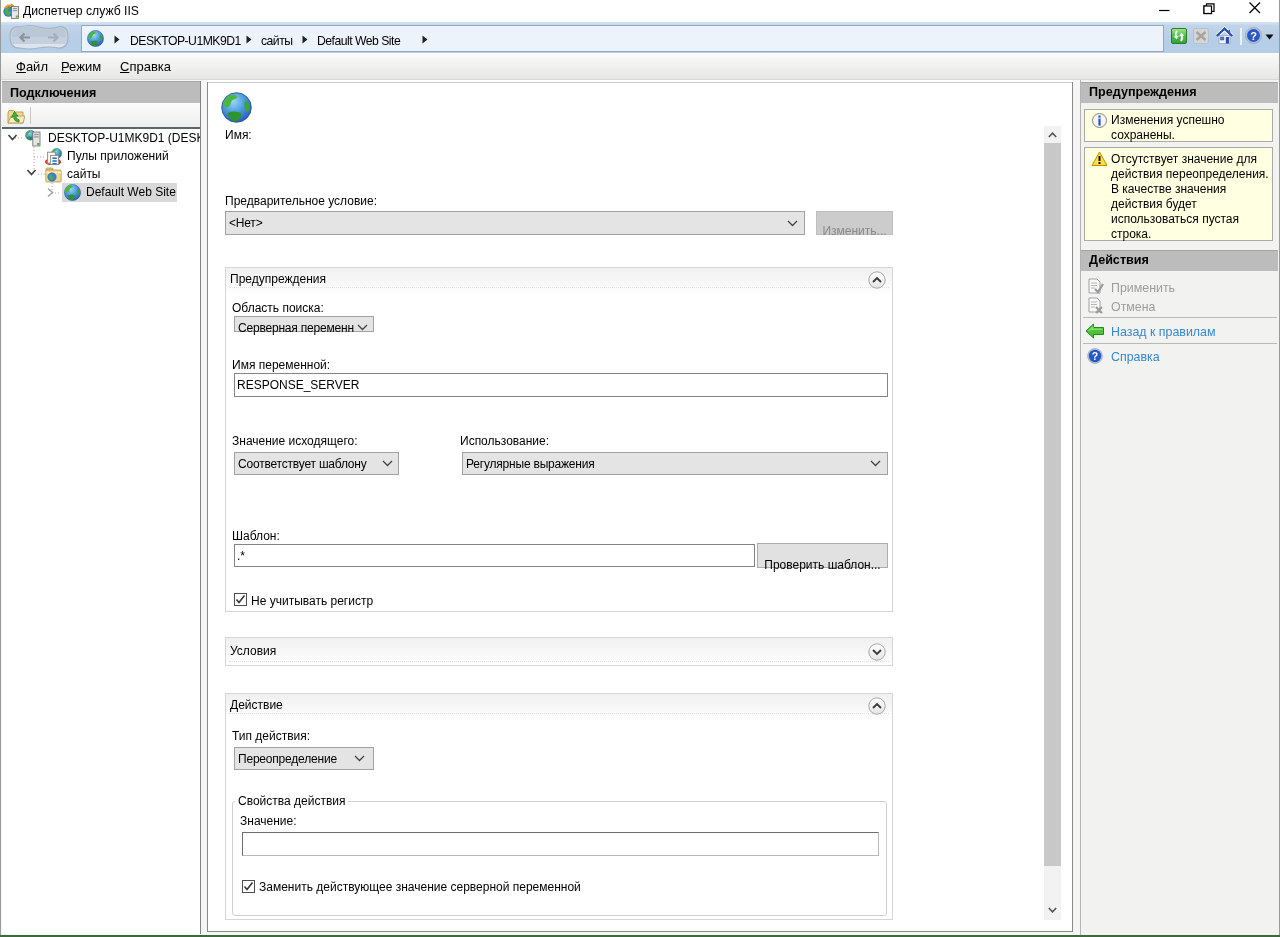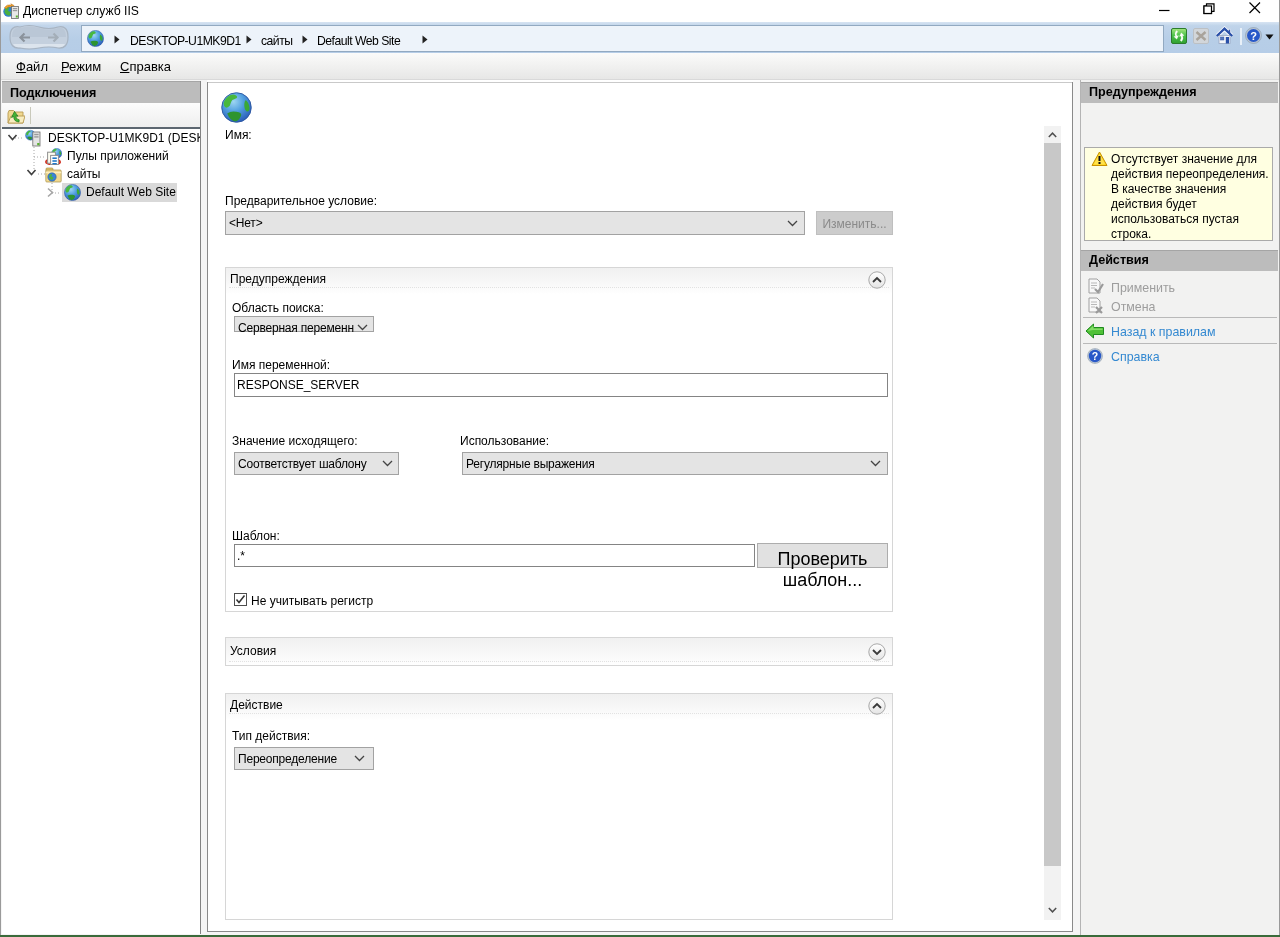--- a/index.html
+++ b/index.html
@@ -232,21 +232,21 @@
   <svg class="abs" style="left:14px;top:12px" width="31" height="31" viewBox="0 0 17 17">
       <use href="#globe"></use>
     </svg>
   <div class="lbl" style="left:18px;top:48px">Имя:</div>
   <div class="lbl" style="left:18px;top:114px">Предварительное условие:</div>
   <div class="combo" style="left:18px;top:131px;width:580px;height:24px;padding-top:4px">&lt;Нет&gt;
     <svg class="abs" style="right:6px;top:8px" width="11" height="7" viewBox="0 0 11 7">
         <path d="M1 1 L5.5 5.5 L10 1" stroke="#444" stroke-width="1.3" fill="none"></path>
       </svg>
   </div>
-  <div class="abs" style="left:609px;top:131px;width:77px;height:24px;background:#cccccc;border:1px solid #bfbfbf;font-size:12px;color:#8a8a8a;text-align:center;padding-top:5px">Изменить...</div>
+  <div class="abs" style="left:609px;top:131px;width:77px;height:24px;background:#cccccc;border:1px solid #bfbfbf;font-size:12px;color:#8a8a8a;text-align:center;padding-top:12px">Изменить...</div>
 
   <div class="gbox" style="left:18px;top:187px;width:668px;height:345px">
     <div class="ghead"></div>
     <div class="abs" style="left:3px;top:19px;right:3px;height:1px;border-bottom:1px dotted #e2e2e2"></div>
     <div class="lbl" style="left:4px;top:4px">Предупреждения</div>
     <svg class="abs" style="left:642px;top:3px" width="18" height="18" viewBox="0 0 18 18">
       <circle cx="9" cy="9" r="8.2" fill="url(#cg)" stroke="#a8a8a8"></circle>
       <path d="M5 11 L9 7 L13 11" stroke="#3a3a3a" stroke-width="1.8" fill="none"></path>
     </svg>
     <div class="lbl" style="left:6px;top:33px">Область поиска:</div>
@@ -264,21 +264,21 @@
         </svg>
     </div>
     <div class="lbl" style="left:234px;top:166px">Использование:</div>
     <div class="combo" style="left:236px;top:184px;width:426px;height:23px">Регулярные выражения
       <svg class="abs" style="right:6px;top:7px" width="11" height="7" viewBox="0 0 11 7">
           <path d="M1 1 L5.5 5.5 L10 1" stroke="#444" stroke-width="1.3" fill="none"></path>
         </svg>
     </div>
     <div class="lbl" style="left:6px;top:261px">Шаблон:</div>
     <div class="tbox" style="left:8px;top:276px;width:521px;height:23px">.*</div>
-    <div class="abs" style="left:531px;top:275px;width:131px;height:25px;background:#e1e1e1;border:1px solid #adadad;font-size:18px;color:#000;text-align:center;padding-top:5px">Проверить шаблон...</div>
+    <div class="abs" style="left:531px;top:275px;width:131px;height:25px;background:#e1e1e1;border:1px solid #adadad;font-size:12px;color:#000;text-align:center;padding-top:14px">Проверить шаблон...</div>
     <div class="cbx" style="left:8px;top:325px"><svg width="11" height="11" viewBox="0 0 11 11">
           <path d="M1.5 5.5 L4 8.5 L9.5 1.5" stroke="#333" stroke-width="1.5" fill="none"></path>
         </svg></div>
     <div class="lbl" style="left:25px;top:326px">Не учитывать регистр</div>
   </div>
 
   <div class="gbox" style="left:18px;top:557px;width:668px;height:29px;background:linear-gradient(180deg,#f0f0f0,#fcfcfc 85%,#ffffff)">
     <div class="abs" style="left:3px;top:23px;right:3px;height:1px;border-bottom:1px dotted #e2e2e2"></div>
     <div class="lbl" style="left:4px;top:6px">Условия</div>
     <svg class="abs" style="left:642px;top:5px" width="18" height="18" viewBox="0 0 18 18">
@@ -294,39 +294,57 @@
     <svg class="abs" style="left:642px;top:3px" width="18" height="18" viewBox="0 0 18 18">
       <circle cx="9" cy="9" r="8.2" fill="url(#cg)" stroke="#a8a8a8"></circle>
       <path d="M5 11 L9 7 L13 11" stroke="#3a3a3a" stroke-width="1.8" fill="none"></path>
     </svg>
     <div class="lbl" style="left:6px;top:35px">Тип действия:</div>
     <div class="combo" style="left:8px;top:53px;width:140px;height:23px">Переопределение
       <svg class="abs" style="right:8px;top:7px" width="11" height="7" viewBox="0 0 11 7">
           <path d="M1 1 L5.5 5.5 L10 1" stroke="#444" stroke-width="1.3" fill="none"></path>
         </svg>
     </div>
+    <div class="abs" style="left:6px;top:107px;width:655px;height:115px;border:1px solid #d0d0d0;border-radius:3px">
+      <div class="abs" style="left:2px;top:-8px;background:#fff;padding:0 3px;font-size:12px;white-space:nowrap">Свойства действия</div>
+      <div class="lbl" style="left:7px;top:12px">Значение:</div>
+      <div class="abs" style="left:9px;top:30px;width:637px;height:24px;background:#fff;border:1px solid #6e6e6e;border-bottom-color:#b9b9b9;border-right-color:#b9b9b9"></div>
+      <div class="cbx" style="left:9px;top:78px"><svg width="11" height="11" viewBox="0 0 11 11">
+            <path d="M1.5 5.5 L4 8.5 L9.5 1.5" stroke="#333" stroke-width="1.5" fill="none"></path>
+          </svg></div>
+      <div class="lbl" style="left:26px;top:78px">Заменить действующее значение серверной переменной</div>
+    </div>
   </div>
 
   <div class="abs" style="left:837px;top:46px;width:17px;height:794px;background:#f2f2f2">
     <svg class="abs" style="left:4px;top:6px" width="9" height="6" viewBox="0 0 9 6">
         <path d="M0.8 5 L4.5 1.2 L8.2 5" stroke="#505050" stroke-width="1.5" fill="none"></path>
       </svg>
     <div class="abs" style="left:0;top:17px;width:17px;height:723px;background:#c8c8c8"></div>
     <svg class="abs" style="left:4px;top:781px" width="9" height="6" viewBox="0 0 9 6">
         <path d="M0.8 1 L4.5 4.8 L8.2 1" stroke="#505050" stroke-width="1.5" fill="none"></path>
       </svg>
   </div>
 </div>
 <div class="abs" style="left:207px;top:82px;width:866px;height:1px;background:#c9c9c9"></div>
 <div class="abs" style="left:207px;top:82px;width:1px;height:850px;background:#8a8a8a"></div>
 <div class="abs" style="left:1072px;top:82px;width:1px;height:850px;background:#8a8a8a"></div>
 <div class="abs" style="left:207px;top:931px;width:866px;height:1px;background:#8a8a8a"></div>
 
 <div id="rpanel">
   <div class="rhead" style="top:2px">Предупреждения</div>
+  <div class="ybox" style="top:29px;height:33px;padding:3px 0 0 26px">
+    <svg class="abs" style="left:7px;top:3px" width="15" height="15" viewBox="0 0 15 15">
+      <circle cx="7.5" cy="7.5" r="7" fill="#e8e8e8" stroke="#8a8a8a"></circle>
+      <circle cx="7.5" cy="7.5" r="6" fill="#f6f6f6"></circle>
+      <rect x="6.4" y="2.5" width="2.2" height="2.2" fill="#2255cc"></rect>
+      <rect x="6.4" y="5.6" width="2.2" height="7" fill="#2255cc"></rect>
+    </svg>
+    Изменения успешно<br>сохранены.
+  </div>
   <div class="ybox" style="top:67px;height:94px;padding:4px 0 0 26px">
     <svg class="abs" style="left:6px;top:3px" width="17" height="16" viewBox="0 0 17 16">
       <path d="M8.5 1 L16 14.5 L1 14.5 Z" fill="#ffd820" stroke="#c89000" stroke-width="1"></path>
       <path d="M8.5 3 L14.2 13.3 L2.8 13.3 Z" fill="#ffe14d"></path>
       <rect x="7.5" y="5" width="2" height="5" fill="#111"></rect>
       <rect x="7.5" y="11" width="2" height="2" fill="#111"></rect>
     </svg>
     Отсутствует значение для<br>действия переопределения.<br>В качестве значения<br>действия будет<br>использоваться пустая<br>строка.
   </div>
   <div class="rhead" style="top:170px">Действия</div>

